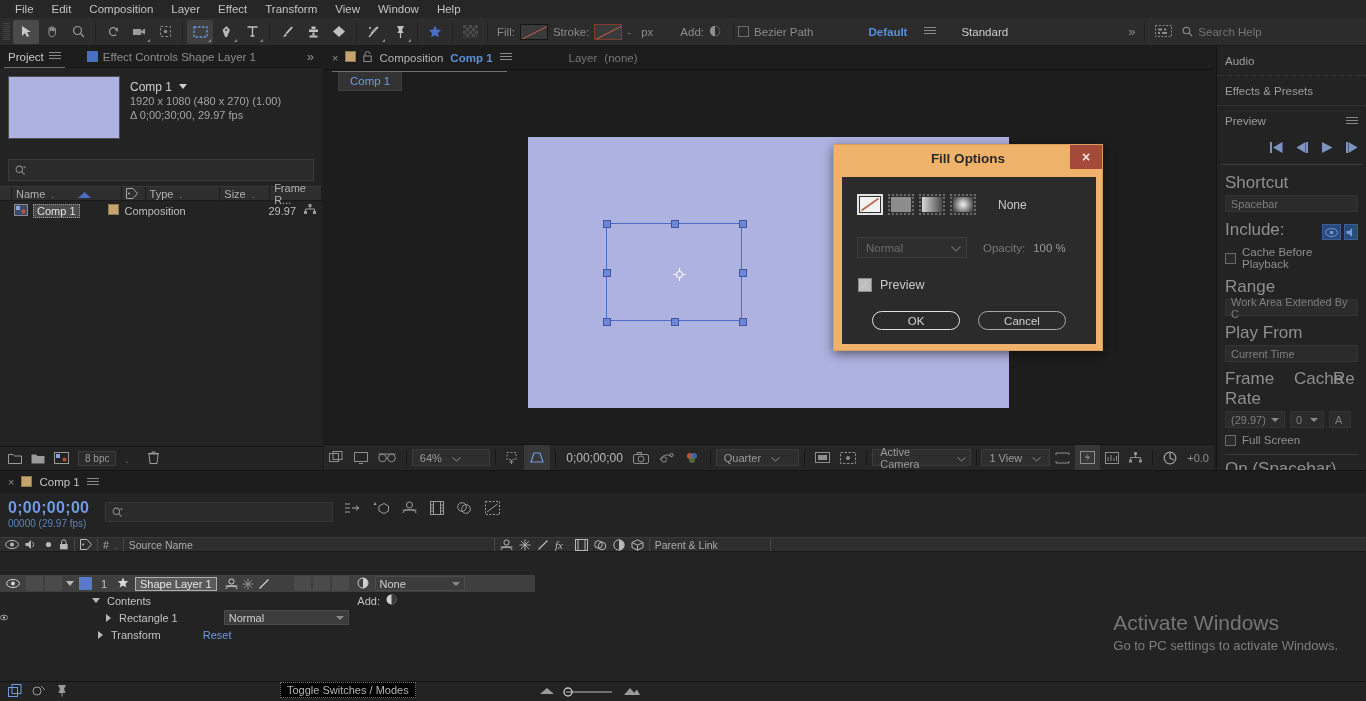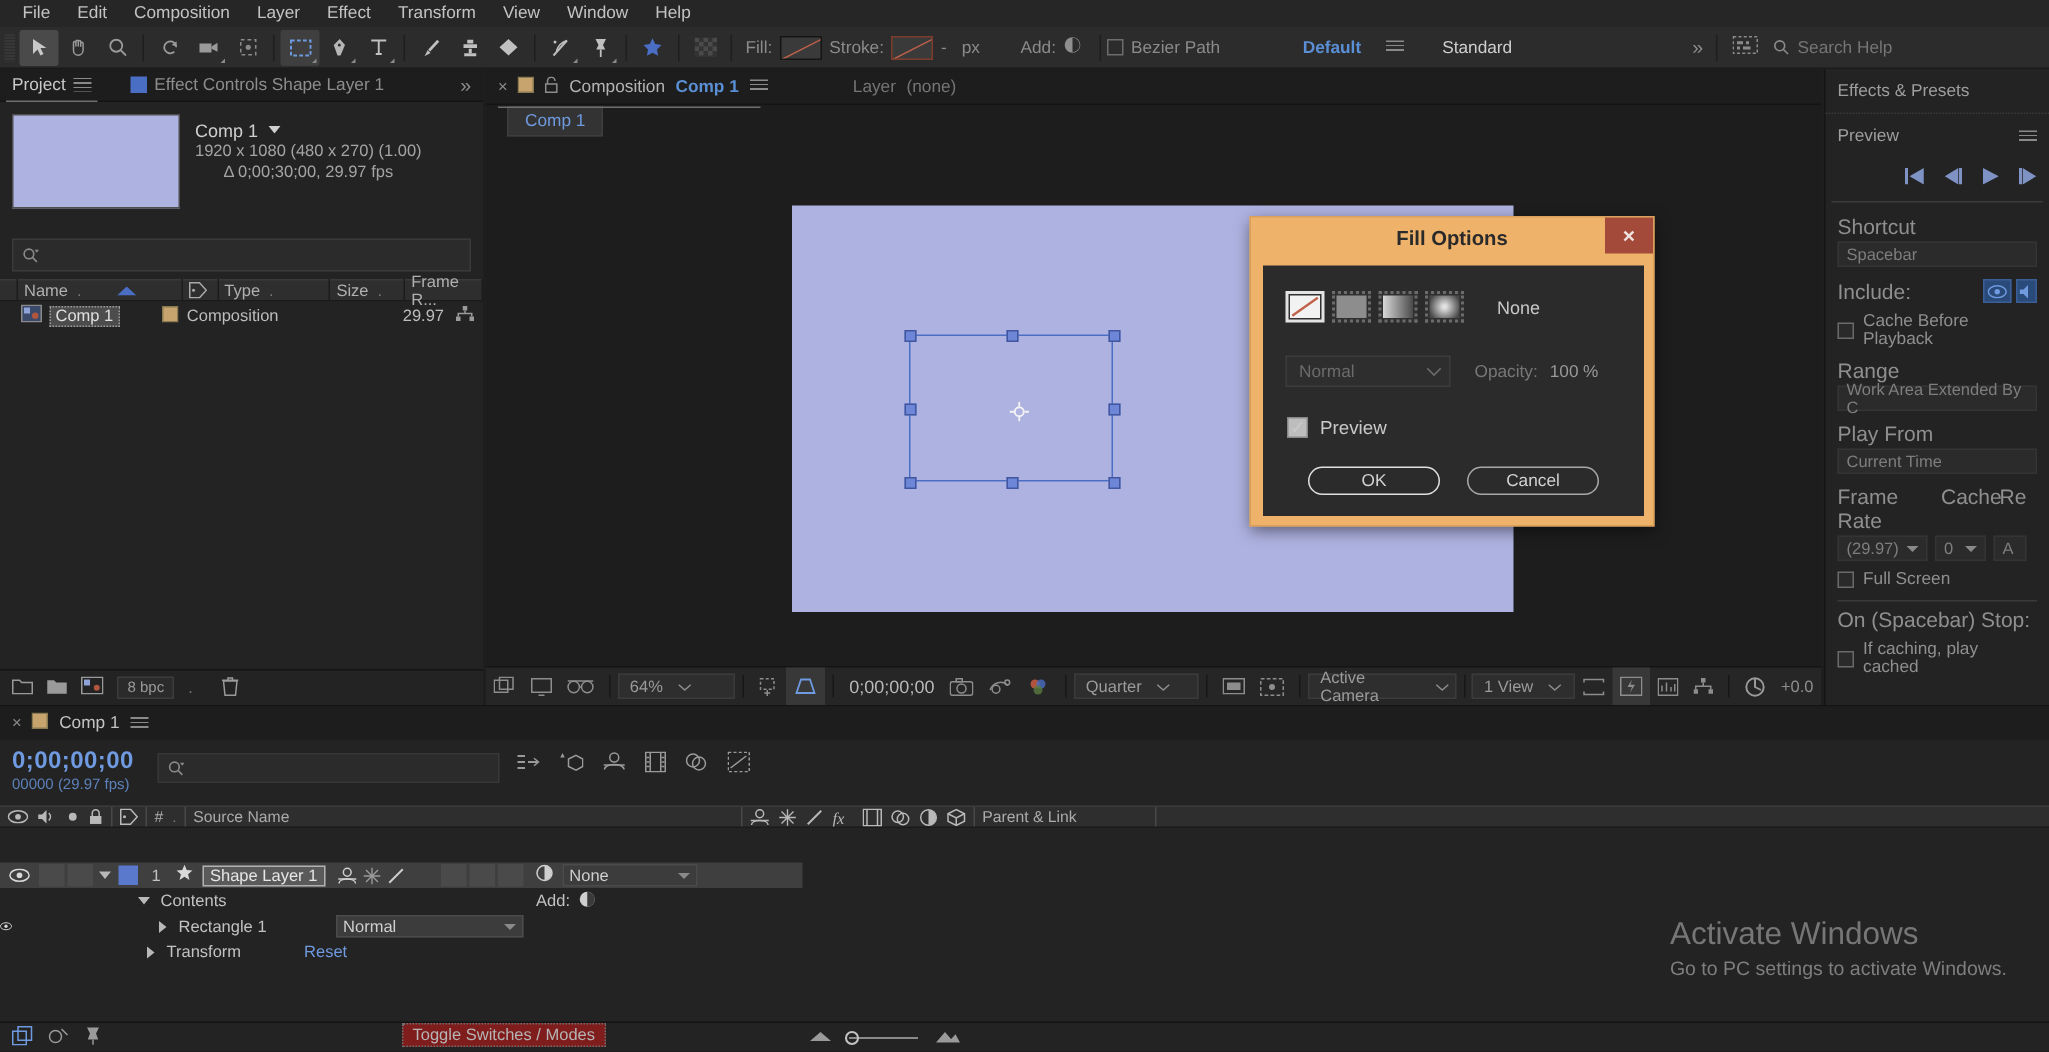--- a/index.html
+++ b/index.html
@@ -62,21 +62,21 @@
   .ptab.active:after { content:""; position:absolute; left:4px; right:4px; bottom:0;
     height:1px; background:#6f6f6f; }
   .xbtn { font-size:11px; color:#8d8d8d; }
 
   
   #projectPanel { left:0; top:46px; width:322px; height:424px; background:#232323; }
   .proj-head { display:flex; padding:8px 8px 0 8px; gap:10px; }
   .proj-thumb { width:112px; height:63px; background:#aeb2e0; border:1px solid #4d4d4d; }
   .proj-meta { padding-top:2px; line-height:14px; }
   .proj-meta .nm { color:#cfcfcf; font-size:12px; }
-  .proj-meta .sub { color:#a4a4a4; font-size:11px;text-align:center; }
+  .proj-meta .sub { color:#a4a4a4; font-size:11px; }
   .proj-search { margin:20px 8px 0 8px; height:22px; background:#2b2b2b;
     border:1px solid #3a3a3a; display:flex; align-items:center; padding-left:6px; gap:4px; }
   .proj-search input { background:transparent;border:0;outline:none;color:#8d8d8d;
     font-size:11px; font-family:inherit; width:260px; }
   .proj-cols { margin-top:5px; height:15px; background:#2e2e2e; display:flex;
     align-items:center; font-size:11px; color:#b0b0b0;
     border-top:1px solid #3a3a3a; border-bottom:1px solid #1a1a1a; }
   .proj-cols .c { border-right:1px solid #1c1c1c; height:15px; display:flex;
     align-items:center; padding:0 4px; position:relative; }
   .proj-row { height:19px; display:flex; align-items:center; font-size:11px;
@@ -121,21 +121,21 @@
 
   
   #sidebar { left:1216px; top:46px; width:150px; height:424px; background:#232323;
              border-left:1px solid #151515; }
   .sb-sec { height:30px; display:flex; align-items:center; justify-content:space-between;
     padding:0 8px; font-size:11.5px; color:#9e9e9e;
     border-bottom:1px dotted #3a3a3a; }
   .sb-body { padding:6px 8px; }
   .prev-btns { display:flex; justify-content:flex-end; gap:13px; padding:6px 8px 8px 0;
     color:#7f92c4; font-size:12px; }
-  .sb-label { font-size:14px; color:#8f8f8f; margin-top:7px; }
+  .sb-label { font-size:17px; color:#8f8f8f; margin-top:7px; }
   .sb-field { background:#2b2b2b; border:1px solid #343434; height:17px; color:#7e7e7e;
     font-size:11px; display:flex; align-items:center; padding:0 5px; margin-top:2px; }
   .sb-check { display:flex; align-items:center; gap:6px; font-size:11.5px;
     color:#8f8f8f; margin-top:6px; }
   .cbx { width:11px; height:11px; border:1px solid #6a6a6a; background:#2a2a2a; flex:none; }
   .sb-row { display:flex; gap:5px; }
   .sb-divider { height:1px; background:#3a3a3a; margin:8px 0 4px 0; }
 
   
   #timeline { left:0; top:470px; width:1366px; height:231px; background:#232323;
@@ -172,21 +172,21 @@
   .parentbox { background:#3c3c3c; border:1px solid #4b4b4b; height:15px; width:90px;
     display:flex; align-items:center; justify-content:space-between; padding:0 4px;
     color:#cfcfcf; font-size:11px; }
   .watermark { position:absolute; right:28px; bottom:48px; text-align:left;
     color:#6d6d6d; }
   .watermark .t1 { font-size:21px; color:#767676; }
   .watermark .t2 { font-size:13px; color:#7e7e7e; margin-top:3px; }
   .tl-foot { position:absolute; left:0; bottom:0; width:1366px; height:20px;
     background:#232323; border-top:1px solid #141414; display:flex; align-items:center;
     gap:10px; padding-left:8px; }
-  .togglebtn { position:absolute; left:268px; bottom:3px; background:#7f1d1d;
+  .togglebtn { position:absolute; left:280px; bottom:3px; background:#000000;
     border:1px dotted #6e6e6e; color:#b5b5b5; font-size:11px; padding:1px 6px; }
   .zoomslider { position:absolute; left:540px; bottom:5px; width:100px; height:10px; }
 
   
   #fillDialog { position:absolute; left:833px; top:144px; width:270px; height:207px;
     background:#efb26a; border:1px solid #d9a05c; z-index:50;
     box-shadow:0 3px 10px rgba(0,0,0,.5); }
   .fd-title { height:26px; display:flex; align-items:center; justify-content:center;
     color:#2a2a2a; font-size:13.5px; font-weight:bold; position:relative; }
   .fd-close { position:absolute; right:0; top:0; width:32px; height:24px;
@@ -702,20 +702,23 @@
       <svg width="14" height="14" viewBox="0 0 14 14">
           <circle cx="7" cy="7" r="5.8" fill="none" stroke="#9a9a9a" stroke-width="1.3"></circle>
           <path d="M7 1.2 V7 L11 9" stroke="#9a9a9a" stroke-width="1.3" fill="none"></path>
         </svg>
     </span>
     <span class="cb">+0.0</span>
   </div>
 
   <div class="panel" id="sidebar">
     <div class="sb-sec">
+      <span>Audio</span>
+    </div>
+    <div class="sb-sec">
       <span>Effects &amp; Presets</span>
     </div>
     <div class="sb-sec" style="border-bottom:none">
       <span>Preview</span>
       <span class="hamb"></span>
     </div>
 
     <div class="prev-btns">
       <span>
         <svg width="13" height="11" viewBox="0 0 13 11">

